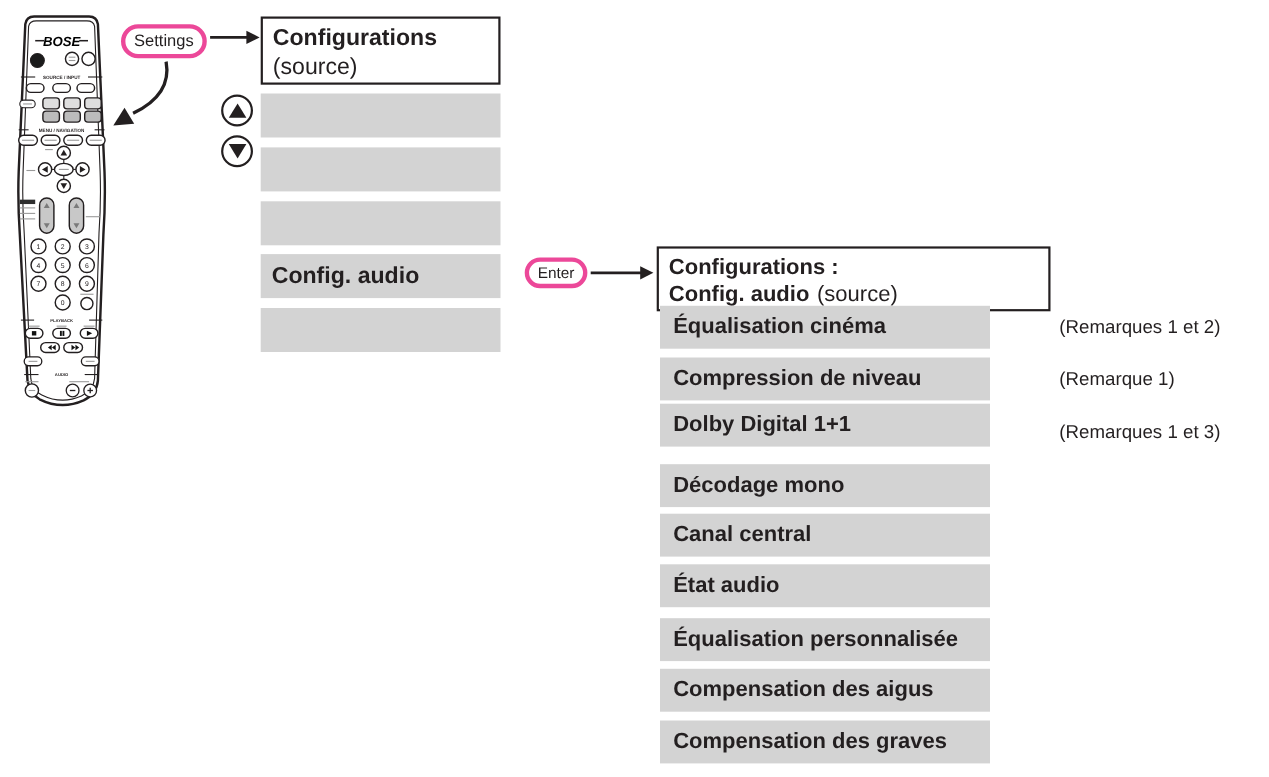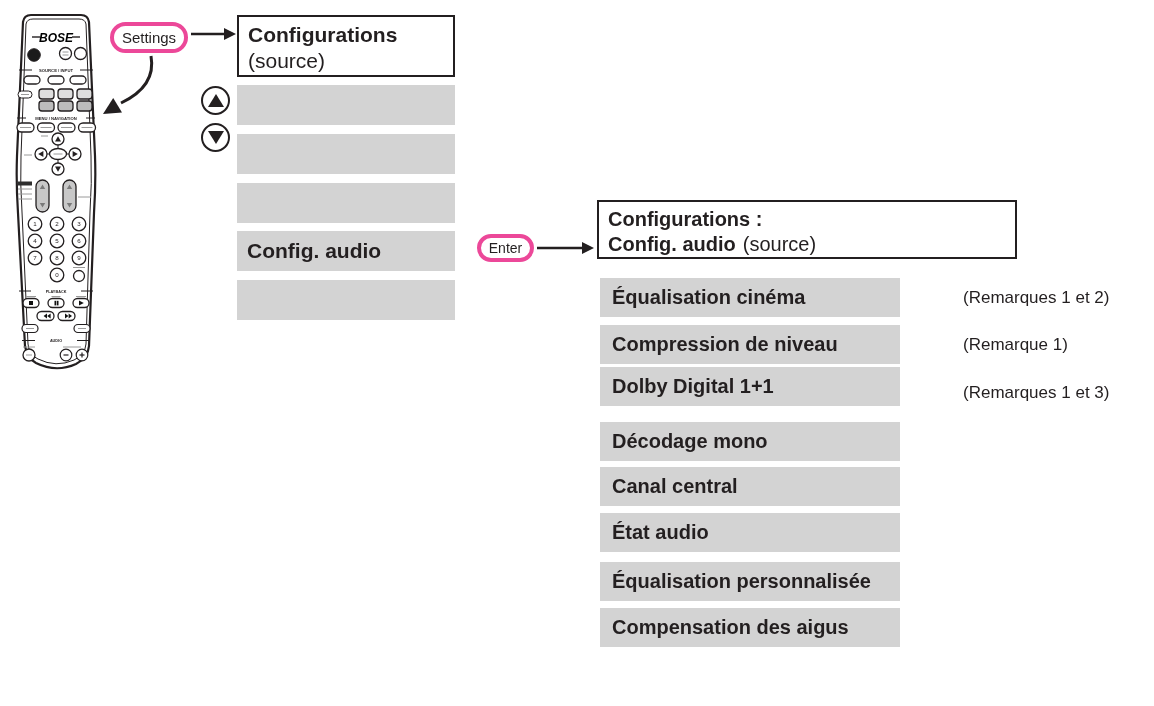--- a/index.html
+++ b/index.html
@@ -226,21 +226,21 @@
       <span>Config. audio</span>
     </div>
   <div class="bar m1" style="top:280px">
       <span></span>
     </div>
 
   <div class="oval-btn" style="left:477px;top:234px;width:57px;height:28px;font-size:14px">
     <span>Enter</span>
   </div>
 
-  <div class="menu-box" style="left:597px;top:200px;width:420px;height:59px;font-size:20px;line-height:25px">
+  <div class="menu-box" style="left:597px;top:224px;width:358px;height:59px;font-size:20px;line-height:25px">
     <div>Configurations :</div>
     <div>
       <span>Config. audio</span><span class="sub" style="margin-left:7px">(source)</span>
     </div>
   </div>
   <div class="bar m2" style="top:278px">
       <span>Équalisation cinéma</span>
     </div>
   <div class="bar m2" style="top:325px">
       <span>Compression de niveau</span>
@@ -256,19 +256,22 @@
     </div>
   <div class="bar m2" style="top:513px">
       <span>État audio</span>
     </div>
   <div class="bar m2" style="top:562px">
       <span>Équalisation personnalisée</span>
     </div>
   <div class="bar m2" style="top:608px">
       <span>Compensation des aigus</span>
     </div>
+  <div class="bar m2" style="top:655px">
+      <span>Compensation des graves</span>
+    </div>
 
   <div class="annot" style="top:288px">(Remarques 1 et 2)</div>
   <div class="annot" style="top:335px">(Remarque 1)</div>
   <div class="annot" style="top:383px">(Remarques 1 et 3)</div>
 
 
 </div>
 
 </body></html>

